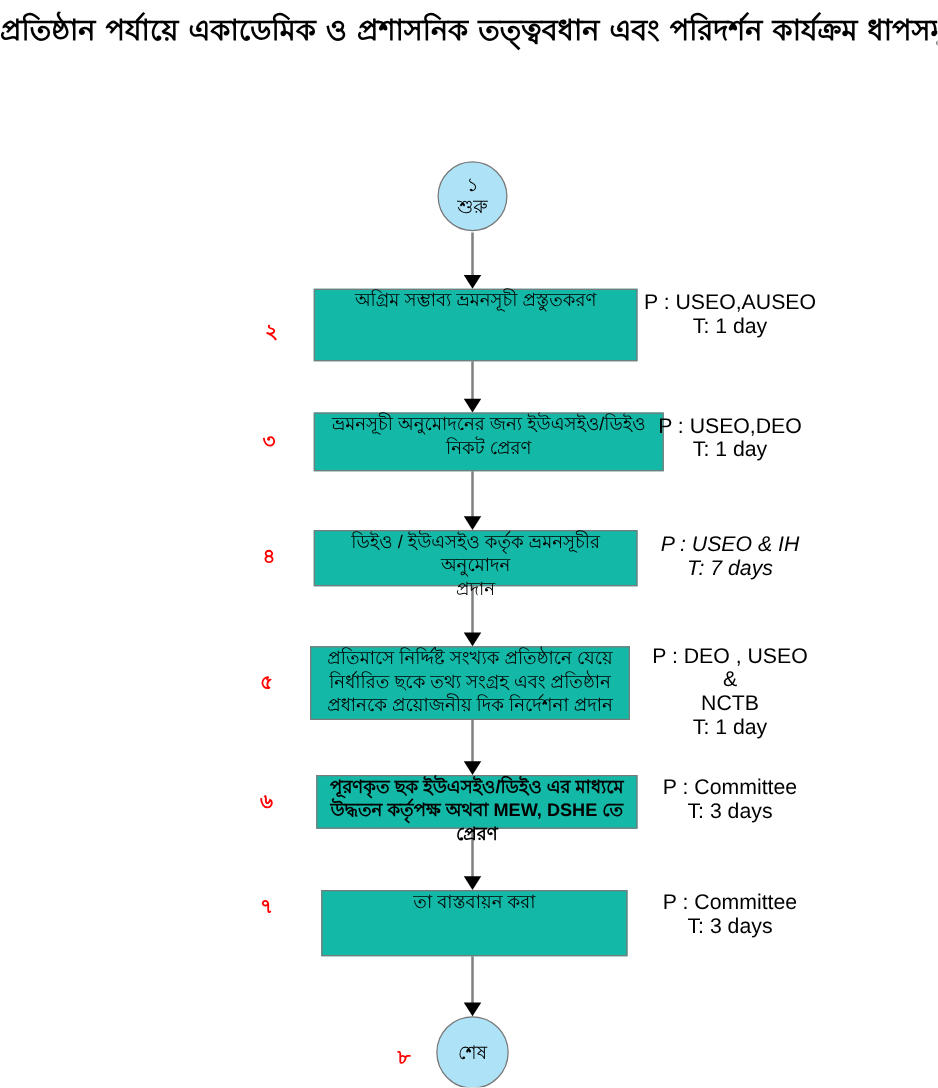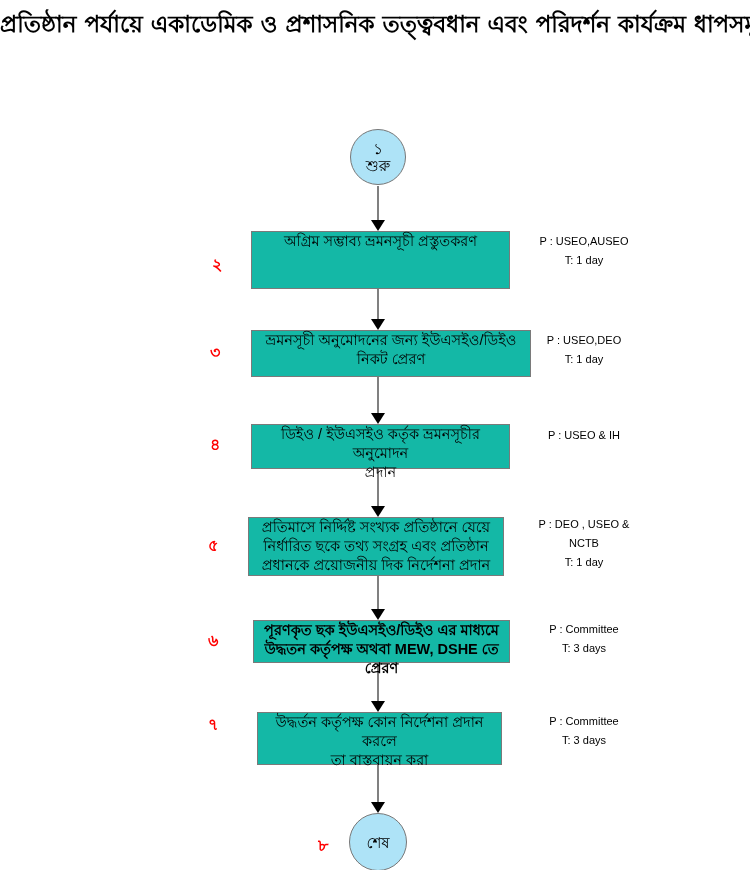--- a/index.html
+++ b/index.html
@@ -32,21 +32,21 @@
     position:absolute;left:0;bottom:0;width:0;height:0;
     border-left:7px solid transparent;border-right:7px solid transparent;
     border-top:11px solid #000000;
   }
   .step-num{
     position:absolute;color:#ff0000;font-weight:bold;font-size:16px;
     font-family:"DejaVu Sans","Liberation Sans",sans-serif;
   }
   .annotation{
     position:absolute;left:514px;width:140px;text-align:center;
-    font-size:11px;line-height:19px;color:#000;
+    font-size:17px;line-height:19px;color:#000;
   }
 </style>
 </head>
 <body>
 
 <div id="canvas">
 
   <div class="title">প্রতিষ্ঠান পর্যায়ে একাডেমিক ও প্রশাসনিক তত্ত্ববধান এবং পরিদর্শন কার্যক্রম ধাপসমূহ</div>
 
   <div class="node-circle" style="left:350px;top:129px;width:56px;height:56px;">
@@ -100,22 +100,23 @@
   <div class="annotation" style="top:331px;">
     <div>P : USEO,DEO</div>
     <div>T: 1 day</div>
   </div>
 
   <div class="step-num" style="left:210px;top:432px;">৪</div>
   <div class="step-box" style="left:251px;top:424px;width:259px;height:45px;">
     <span>ডিইও / ইউএসইও কর্তৃক ভ্রমনসূচীর অনুমোদন</span>
     <span>প্রদান</span>
   </div>
-  <div class="annotation" style="top:426px;">
+  <div class="annotation" style="top:426px;font-style:italic;">
     <div>P : USEO &amp; IH</div>
+    <div>T: 7 days</div>
   </div>
 
   <div class="step-num" style="left:208px;top:533px;">৫</div>
   <div class="step-box" style="left:248px;top:517px;width:256px;height:59px;">
     <span>প্রতিমাসে নির্দ্দিষ্ট সংখ্যক প্রতিষ্ঠানে যেয়ে</span>
     <span>নির্ধারিত ছকে তথ্য সংগ্রহ এবং প্রতিষ্ঠান</span>
     <span>প্রধানকে প্রয়োজনীয় দিক নির্দেশনা প্রদান</span>
   </div>
   <div class="annotation" style="top:515px;">
     <div>P : DEO , USEO &amp;</div>
@@ -128,21 +129,20 @@
     <span>পূরণকৃত ছক ইউএসইও/ডিইও  এর মাধ্যমে</span>
     <span>উদ্ধতন কর্তৃপক্ষ অথবা MEW, DSHE তে প্রেরণ</span>
   </div>
   <div class="annotation" style="top:620px;">
     <div>P : Committee</div>
     <div>T: 3 days</div>
   </div>
 
   <div class="step-num" style="left:208px;top:712px;">৭</div>
   <div class="step-box" style="left:257px;top:712px;width:245px;height:53px;">
-    <span>উদ্ধর্তন কর্তৃপক্ষ কোন নির্দেশনা প্রদান করলে</span>
     <span>তা বাস্তবায়ন করা</span>
   </div>
   <div class="annotation" style="top:712px;">
     <div>P : Committee</div>
     <div>T: 3 days</div>
   </div>
 
   <div class="step-num" style="left:318px;top:833px;">৮</div>
   <div class="node-circle" style="left:349px;top:813px;width:58px;height:58px;text-align:center;">
     <span>শেষ</span>

